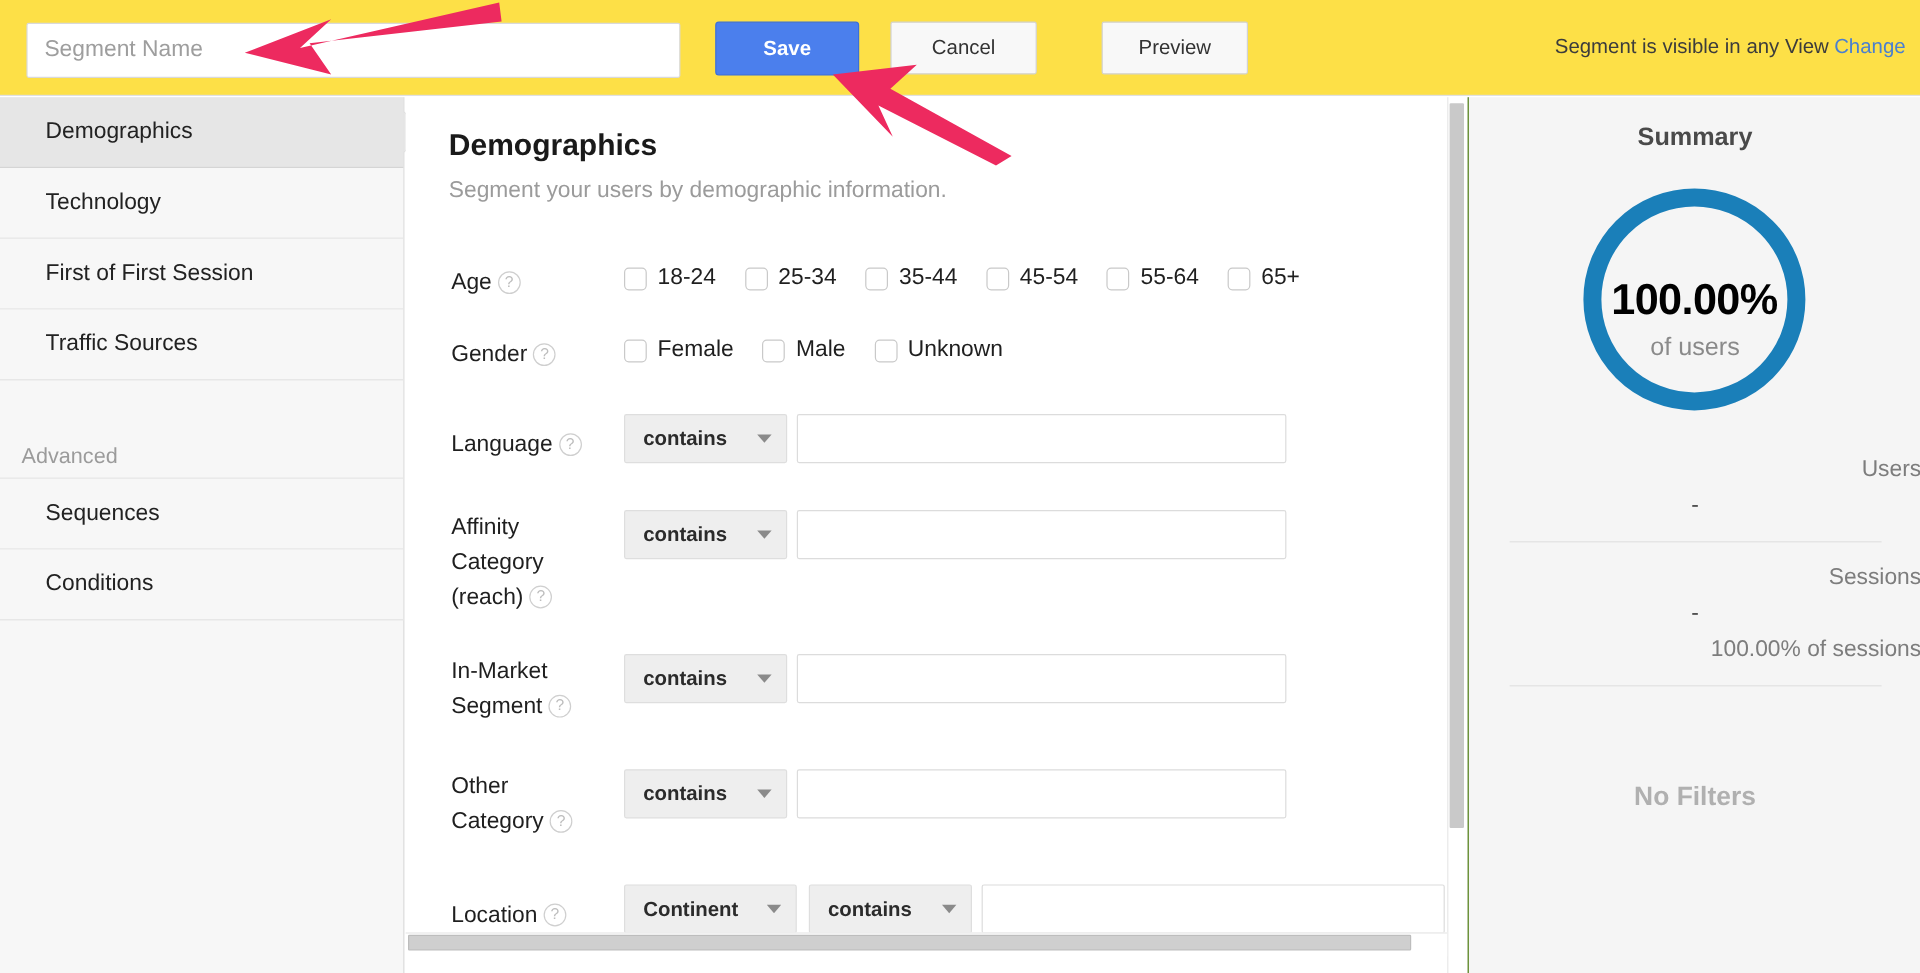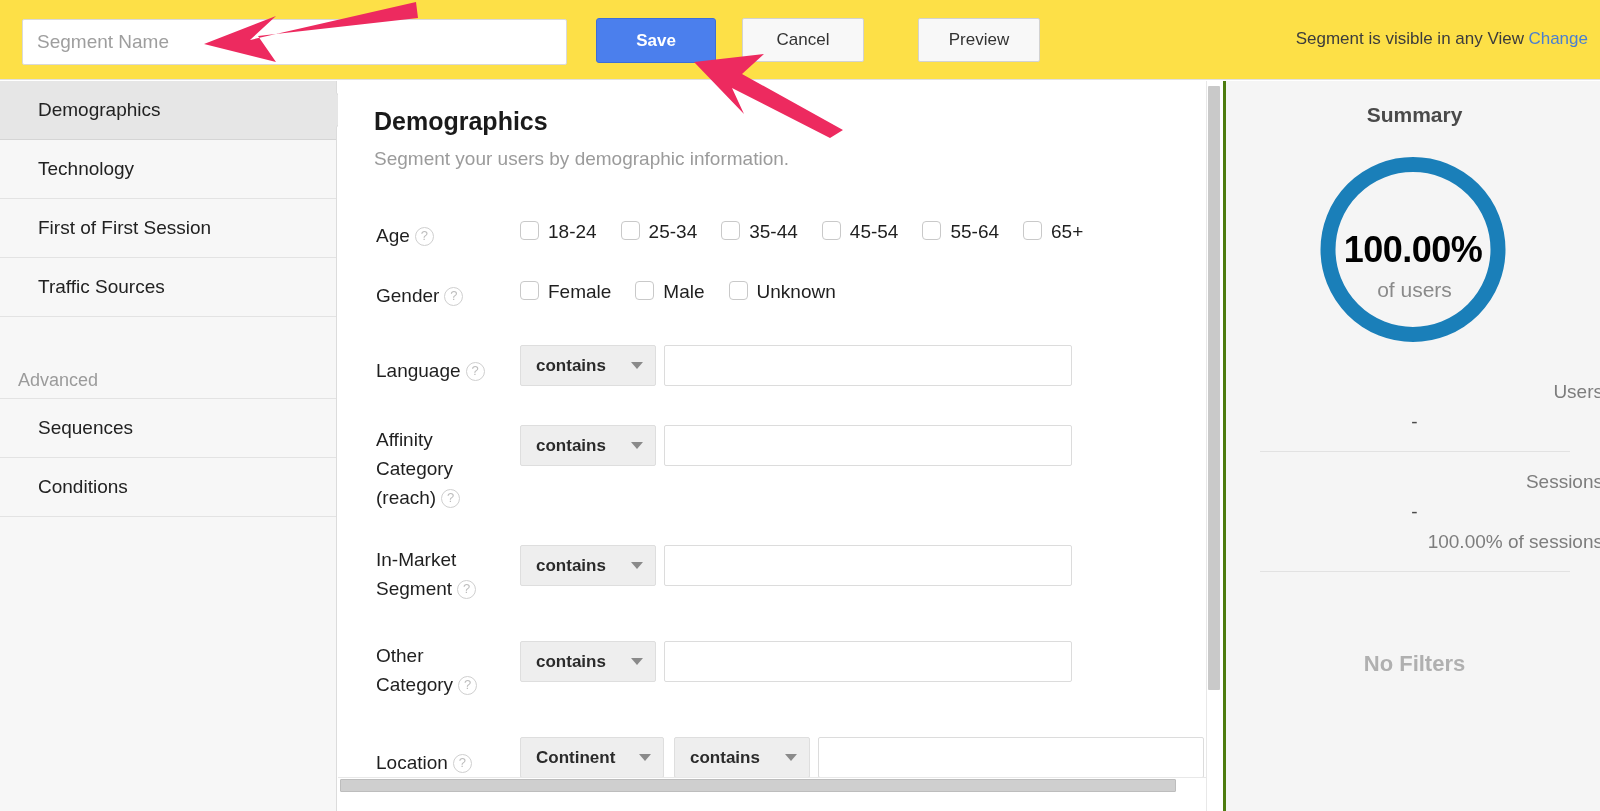--- a/index.html
+++ b/index.html
@@ -176,21 +176,21 @@
     font-size: 13px;
     line-height: 16px;
     text-align: center;
     vertical-align: 2px;
     margin-left: 5px;
     cursor: pointer;
     font-family: "Liberation Sans", sans-serif;
   }
 
   .checks { position: absolute; left: 182px; display: flex; align-items: center; }
-  .check-item { display: flex; align-items: flex-start; margin-right: 24px; }
+  .check-item { display: flex; align-items: center; margin-right: 24px; }
   .checkbox {
     width: 19px; height: 19px;
     border: 1.6px solid #c9c9c9;
     border-radius: 4px;
     background: #ffffff;
     margin-right: 9px;
     cursor: pointer;
     flex: none;
   }
   .check-label { font-size: 19px; color: #1f1f1f; white-space: nowrap; }
@@ -260,21 +260,21 @@
     border: 1px solid #bdbdbd;
     border-radius: 1px;
   }
 
   
   .summary {
     position: absolute;
     left: 1223px; top: 81px;
     width: 377px; height: 730px;
     background: #f5f5f5;
-    border-left: 3px solid #4d7c0f;
+    border-left: 1px solid #4d7c0f;
   }
   .summary-title {
     position: absolute;
     top: 22px; left: 0; width: 377px;
     text-align: center;
     font-size: 21px;
     font-weight: bold;
     color: #4a4a4a;
   }
   .donut {

